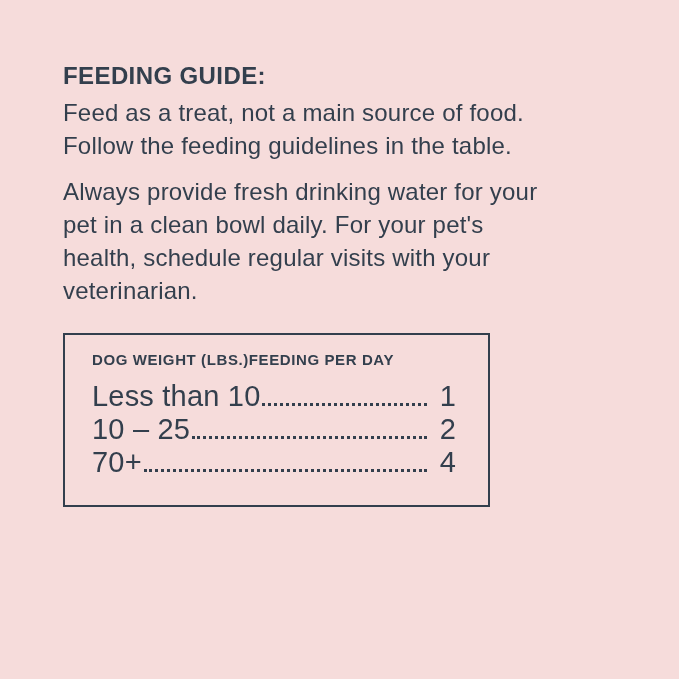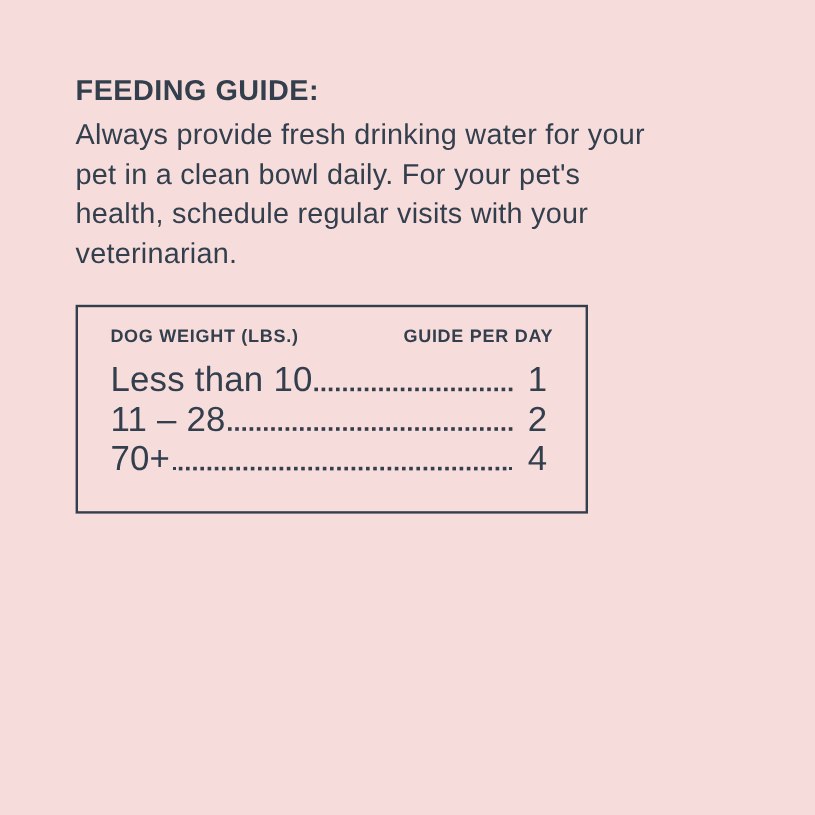--- a/index.html
+++ b/index.html
@@ -37,21 +37,20 @@
   .para:last-of-type { margin-bottom: 2px; }
   .feeding-table {
     margin-top: 26px;
     width: 427px;
     box-sizing: border-box;
     border: 2px solid #333f4d;
     padding: 16px 27px 26px 27px;
   }
   .table-header {
     display: flex;
-    justify-content: space-between;
     align-items: baseline;
     font-size: 15px;
     font-weight: bold;
     letter-spacing: 0.6px;
     margin-bottom: 12px;
   }
   .table-row {
     display: flex;
     align-items: baseline;
     font-size: 29px;
@@ -75,39 +74,40 @@
     margin-left: 6px;
   }
 </style>
 </head>
 <body>
 
 <div class="content">
 
   <h1 class="title">FEEDING GUIDE:</h1>
 
+  <p class="para">Feed as a treat, not a main source of food.<br>Follow the feeding guidelines in the table.</p>
 
 
   <p class="para">Always provide fresh drinking water for your<br>pet in a clean bowl daily. For your pet's<br>health, schedule regular visits with your<br>veterinarian.</p>
 
   <div class="feeding-table">
 
     <div class="table-header">
       <span>DOG WEIGHT (LBS.)</span>
-      <span>GUIDE PER DAY</span>
+      <span>FEEDING PER DAY</span>
     </div>
 
     <div class="table-row">
       <span class="row-label">Less than 10</span>
       <span class="dot-leader"></span>
       <span class="row-value">1</span>
     </div>
 
     <div class="table-row">
-      <span class="row-label">11 – 28</span>
+      <span class="row-label">10 – 25</span>
       <span class="dot-leader"></span>
       <span class="row-value">2</span>
     </div>
 
 
     <div class="table-row">
       <span class="row-label">70+ </span>
       <span class="dot-leader"></span>
       <span class="row-value">4</span>
     </div>

